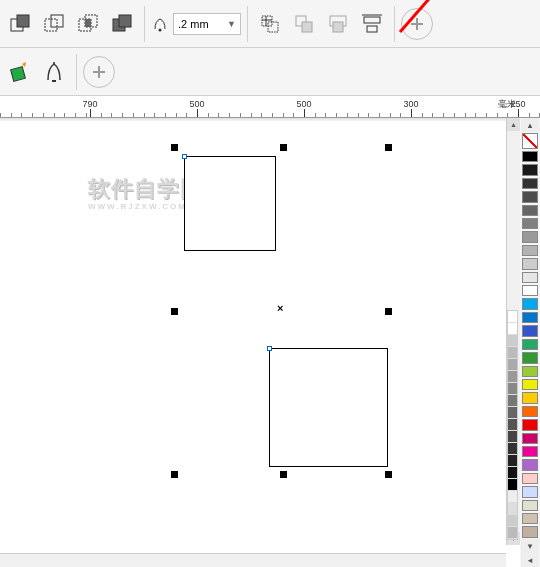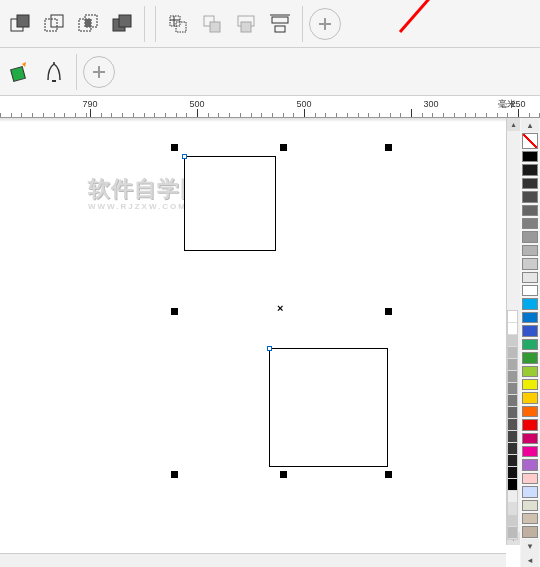--- a/index.html
+++ b/index.html
@@ -82,20 +82,32 @@
         <rect x="8" y="6" width="6" height="8" fill="#666"></rect>
       </svg>
   </div>
   <div class="tool-btn">
     <svg width="22" height="22">
         <rect x="2" y="6" width="12" height="12" fill="#666" stroke="#333"></rect>
         <rect x="8" y="2" width="12" height="12" fill="#666" stroke="#333"></rect>
       </svg>
   </div>
   <div class="sep"></div>
+  <div class="outline-input">
+    <div class="outline-icon">
+      <svg width="16" height="16">
+          <path d="M3 13 Q3 5 8 3 Q13 5 13 13" fill="none" stroke="#333"></path>
+          <circle cx="8" cy="14" r="1.5" fill="#333"></circle>
+        </svg>
+    </div>
+    <div class="combo">
+      <span>.2 mm</span>
+      <span class="dd">▼</span>
+    </div>
+  </div>
   <div class="sep"></div>
   <div class="tool-btn">
     <svg width="22" height="22">
         <rect x="3" y="3" width="10" height="10" fill="none" stroke="#333" stroke-dasharray="1.5 1"></rect>
         <rect x="9" y="9" width="10" height="10" fill="none" stroke="#333" stroke-dasharray="1.5 1"></rect>
         <line x1="3" y1="7" x2="13" y2="7" stroke="#333"></line>
         <line x1="7" y1="3" x2="7" y2="13" stroke="#333"></line>
       </svg>
   </div>
   <div class="tool-btn disabled">
@@ -185,21 +197,21 @@
     <div class="ruler-tick minor" style="left: 314.7px;"></div>
     <div class="ruler-tick minor" style="left: 325.4px;"></div>
     <div class="ruler-tick minor" style="left: 336.1px;"></div>
     <div class="ruler-tick minor" style="left: 346.8px;"></div>
     <div class="ruler-tick minor" style="left: 357.5px;"></div>
     <div class="ruler-tick minor" style="left: 368.2px;"></div>
     <div class="ruler-tick minor" style="left: 378.9px;"></div>
     <div class="ruler-tick minor" style="left: 389.6px;"></div>
     <div class="ruler-tick minor" style="left: 400.3px;"></div>
     <div class="ruler-tick" style="left: 411px;"></div>
-    <div class="ruler-label" style="left: 431px;">300</div>
+    <div class="ruler-label" style="left: 411px;">300</div>
     <div class="ruler-tick minor" style="left: 421.7px;"></div>
     <div class="ruler-tick minor" style="left: 432.4px;"></div>
     <div class="ruler-tick minor" style="left: 443.1px;"></div>
     <div class="ruler-tick minor" style="left: 453.8px;"></div>
     <div class="ruler-tick minor" style="left: 464.5px;"></div>
     <div class="ruler-tick minor" style="left: 475.2px;"></div>
     <div class="ruler-tick minor" style="left: 485.9px;"></div>
     <div class="ruler-tick minor" style="left: 496.6px;"></div>
     <div class="ruler-tick minor" style="left: 507.3px;"></div>
     <div class="ruler-tick" style="left: 518px;"></div>

